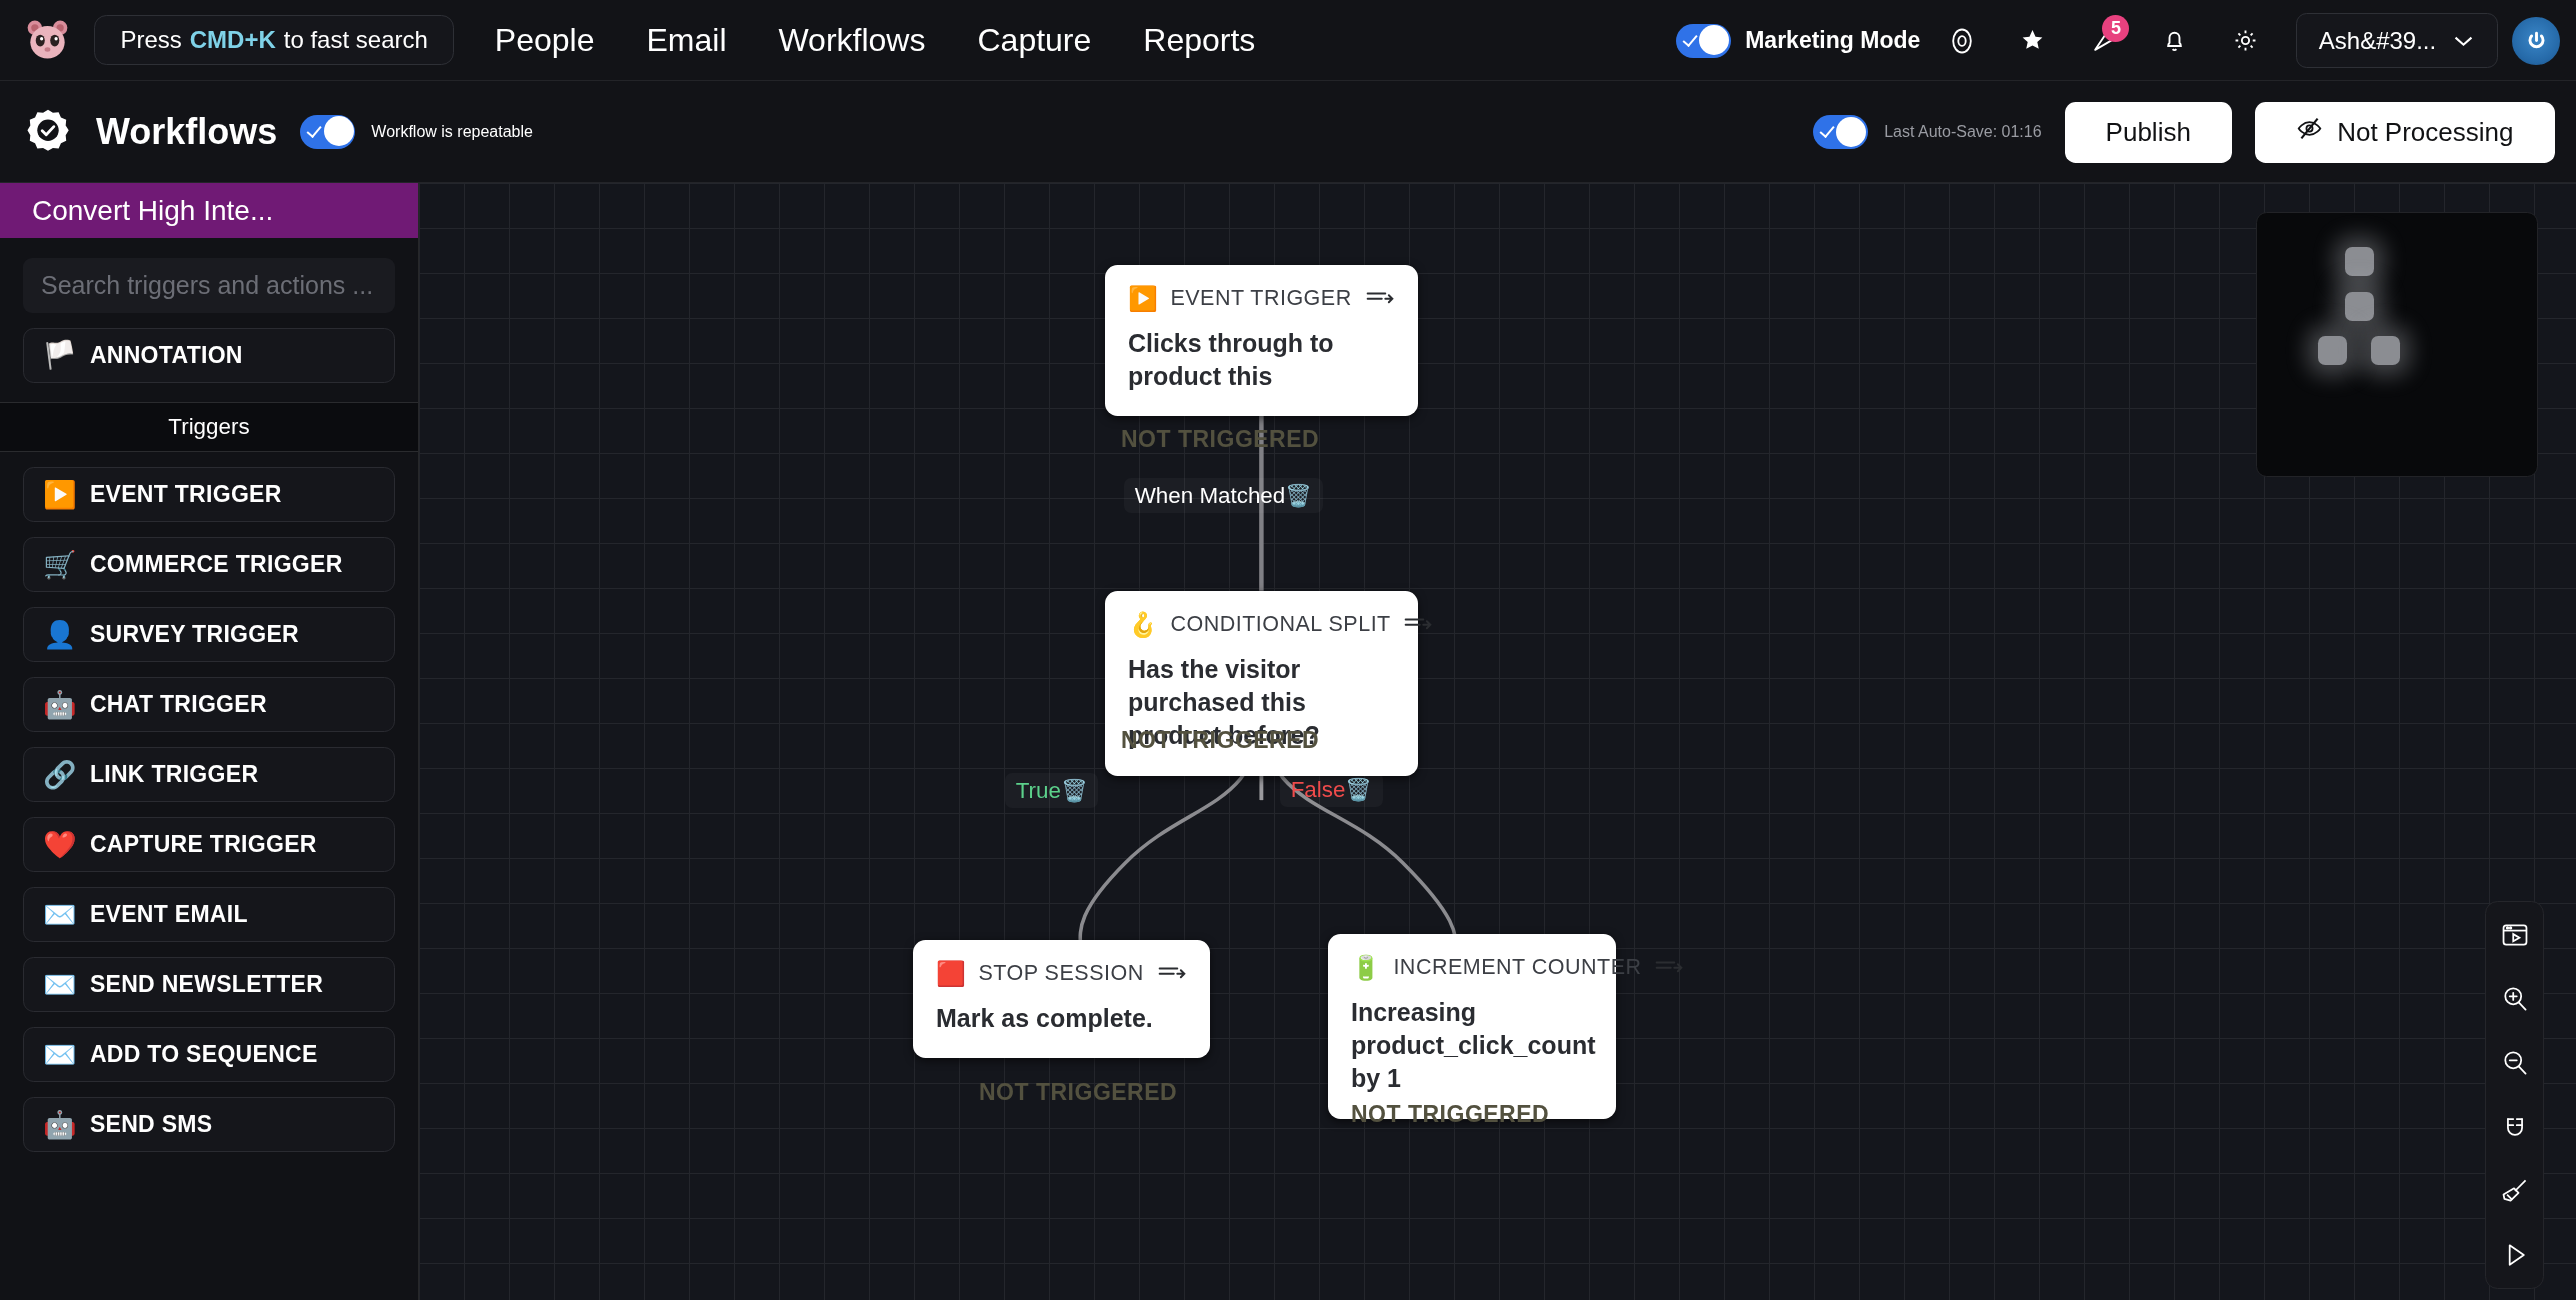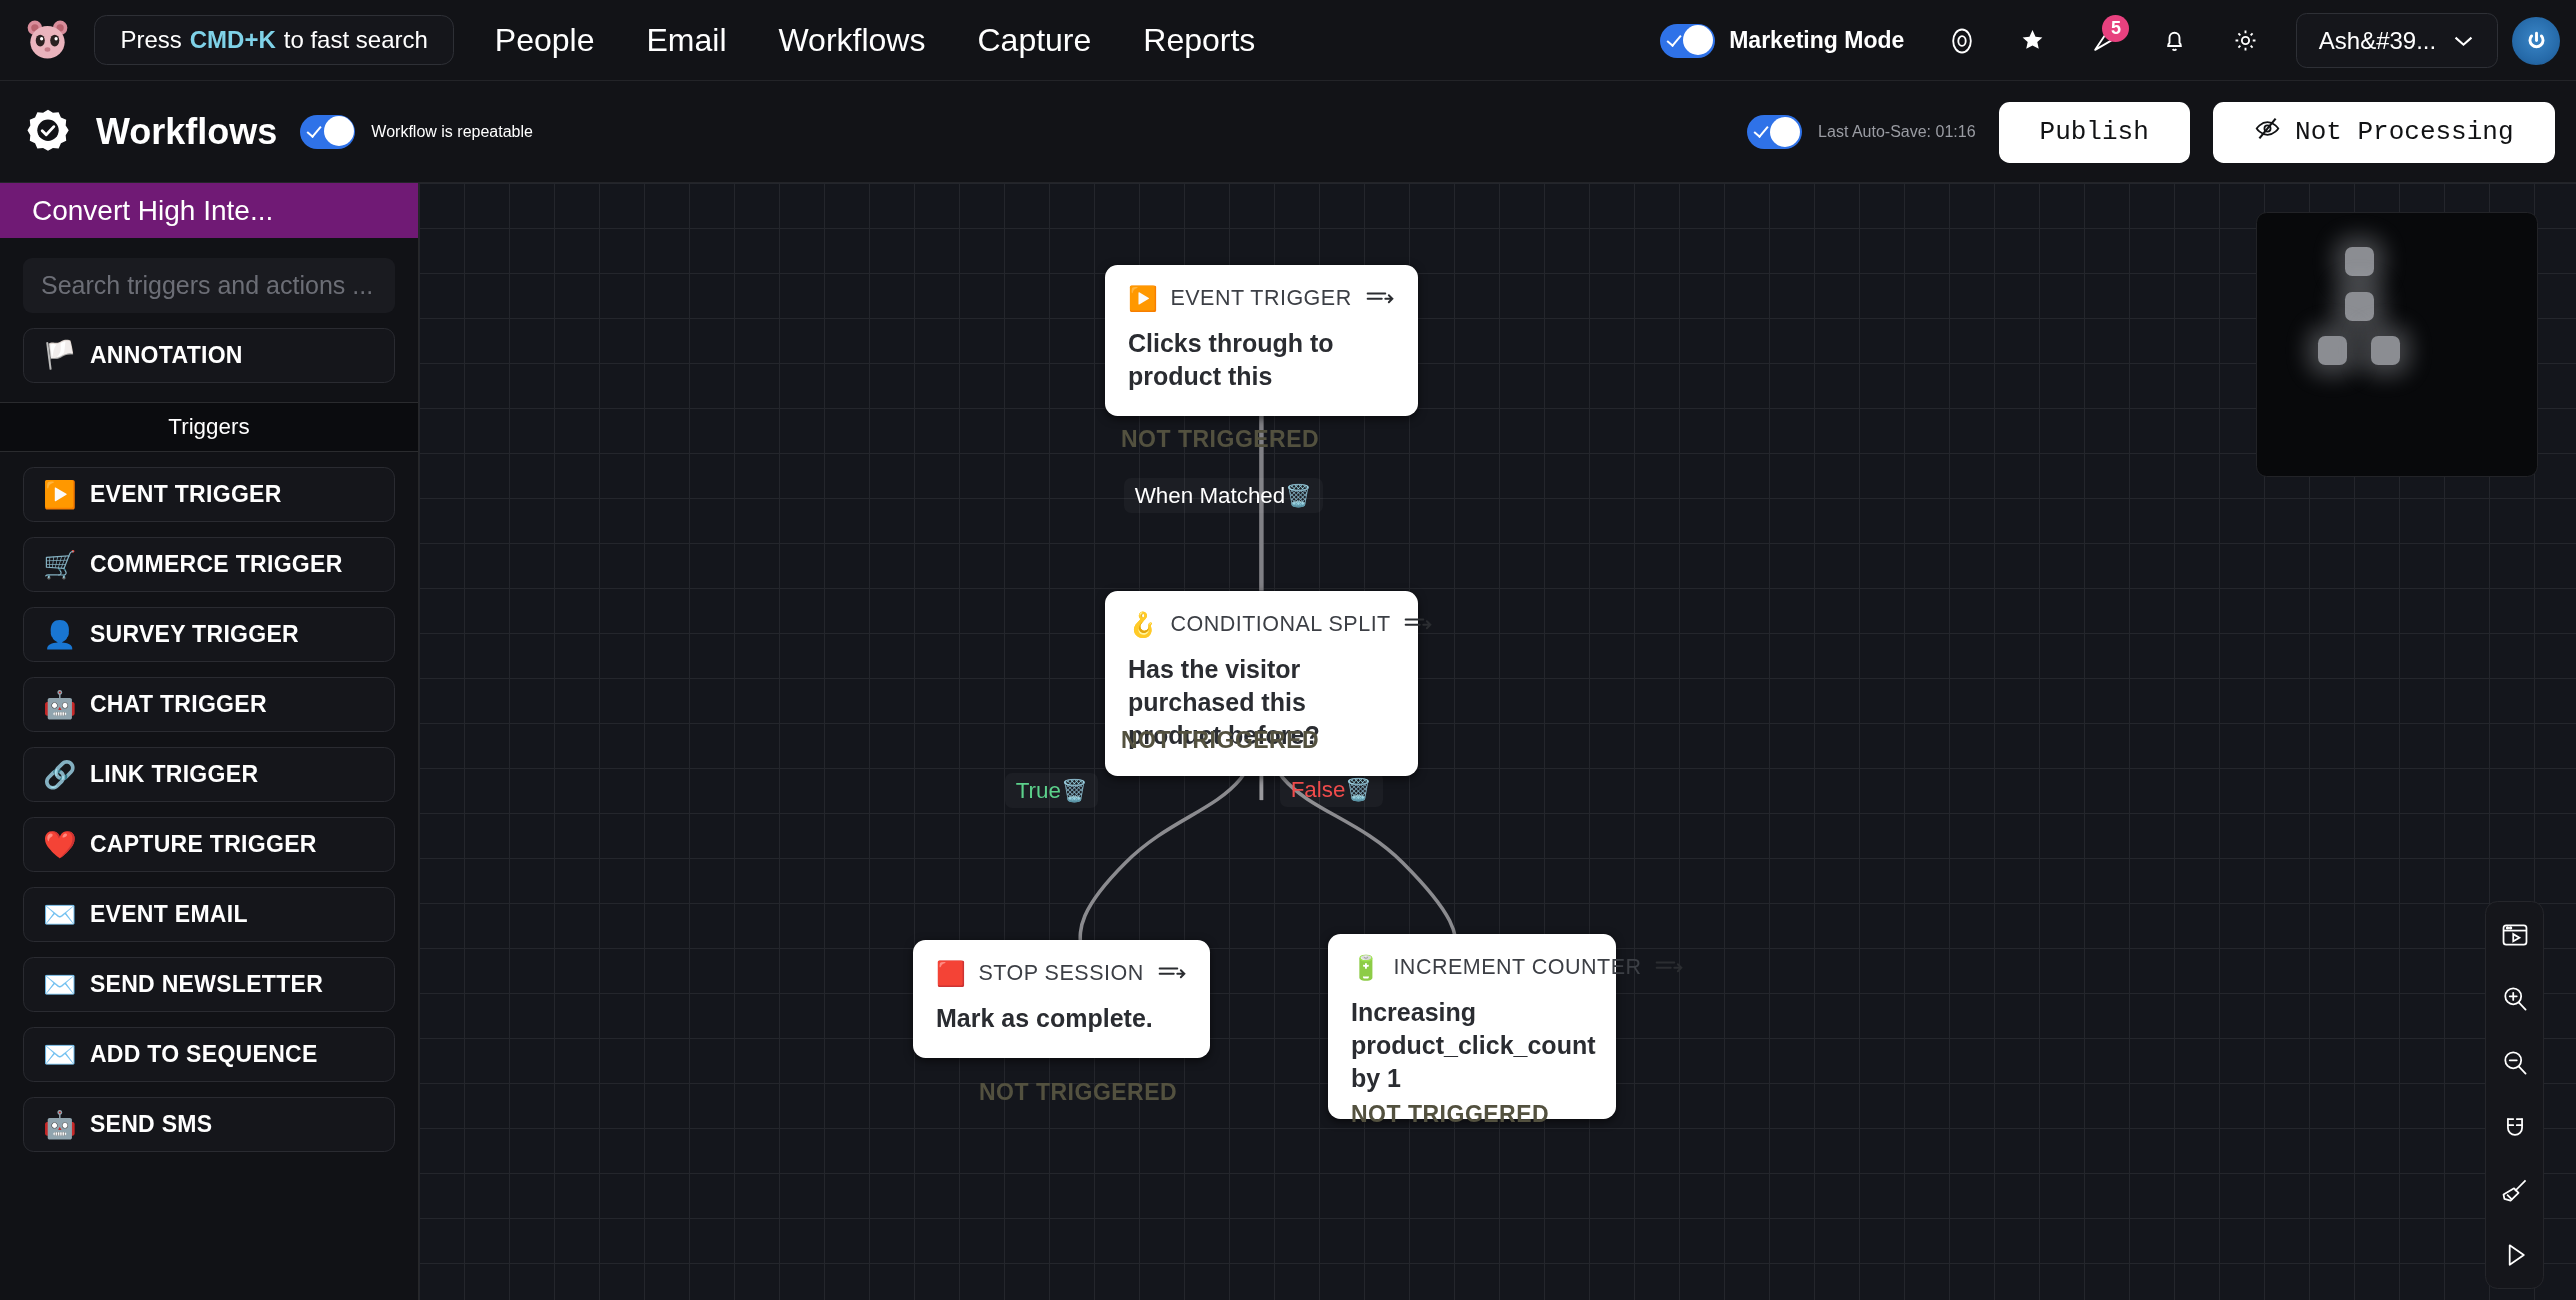--- a/index.html
+++ b/index.html
@@ -98,21 +98,21 @@
   .subbar-right {
     position: absolute; right: 21.5px; top: 0; height: 102px;
     display: flex; align-items: center; gap: 0;
   }
   .autosave { font-size: 16px; color: #9a9ca3; margin-left: 16px; white-space: nowrap; }
   .wbtn {
     height: 61px; padding: 0 41px; margin-left: 23px;
     border-radius: 10.7px; background: #ffffff; color: #111214;
     font-size: 26px; display: flex; align-items: center; gap: 14.3px;
     cursor: pointer; white-space: nowrap; border: none;
-    font-family: Liberation Mono, monospace;
+    font-family: Liberation Sans, sans-serif;
   }
 
   
   .sidebar {
     position: absolute; top: 183px; left: 0;
     width: 419px; height: 1117px;
     background: #111216;
     border-right: 0.9px solid #262729;
     overflow: hidden;
   }
@@ -240,21 +240,21 @@
     <div class="nav-link">Workflows</div>
     <div class="nav-link">Capture</div>
     <div class="nav-link">Reports</div>
   </div>
 
   <div class="topbar-right">
     <div class="toggle" style="margin-right:0">
       <span class="tick"></span>
       <span class="knob"></span>
     </div>
-    <div class="mode-label" style="margin-right:30px">Marketing Mode</div>
+    <div class="mode-label" style="margin-right:14px">Marketing Mode</div>
 
     <div class="ico-btn">
       <svg width="30" height="30" viewBox="0 0 34 34" fill="none" stroke="#fff" stroke-width="2.1">
         <ellipse cx="17" cy="17" rx="10" ry="13"></ellipse>
         <ellipse cx="17" cy="17" rx="4.2" ry="5.5"></ellipse>
       </svg>
     </div>
     <div class="ico-btn" style="margin:0 16px">
       <svg width="25" height="25" viewBox="0 0 24 24" fill="#fff">
         <path d="M12 2l2.9 6.3 6.6.7-4.9 4.5 1.4 6.5L12 16.7 6 20l1.4-6.5L2.5 9l6.6-.7z"></path>

